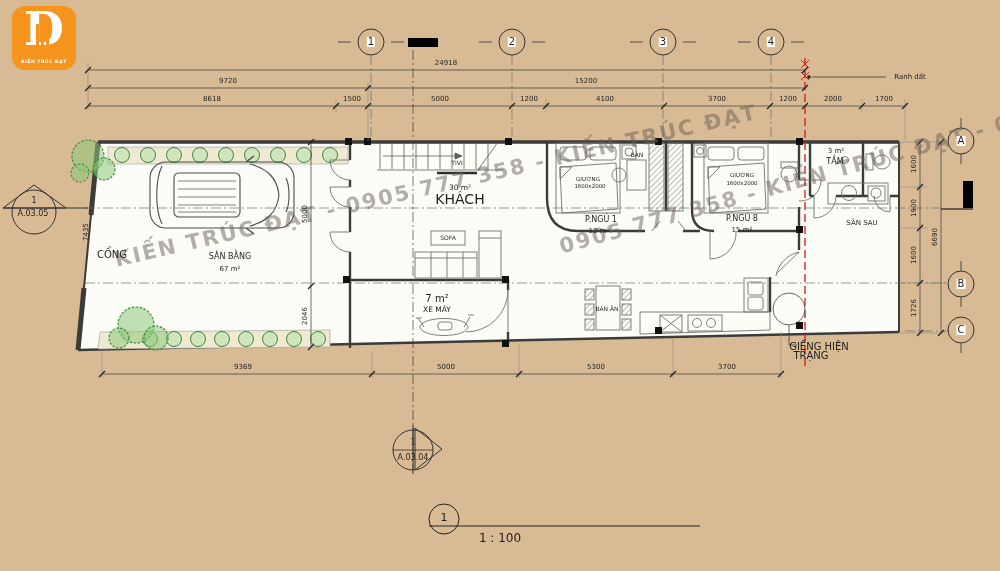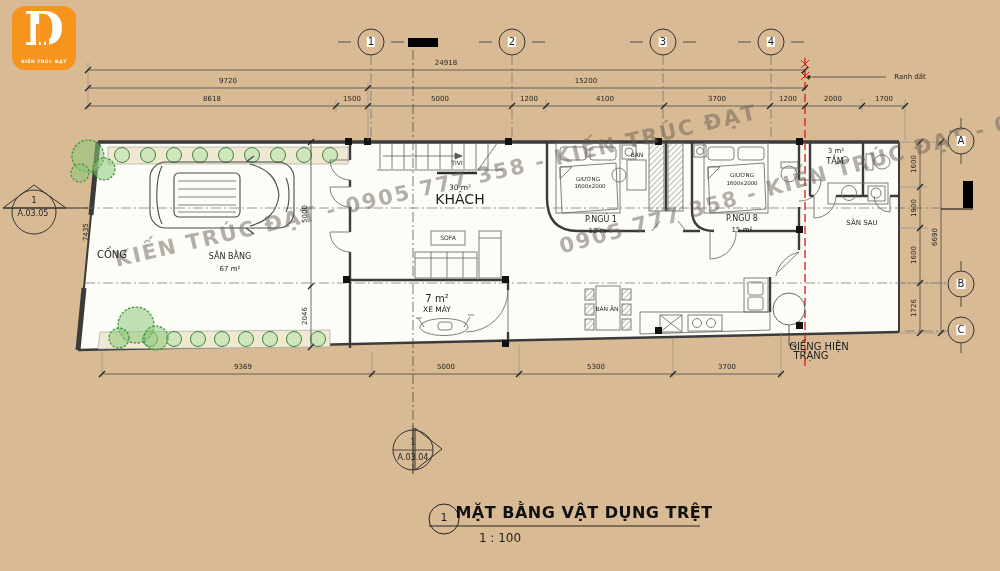--- a/index.html
+++ b/index.html
@@ -375,16 +375,15 @@
 <span class="lbl f7" style="left:862px;top:223px">SÂN SAU</span>
 <span class="lbl f65" style="left:819px;top:347px">GIẾNG HIỆN</span>
 <span class="lbl f65" style="left:811px;top:356px">TRẠNG</span>
 
 <span class="lbl f8" style="left:34px;top:201px">1</span>
 <span class="lbl f8" style="left:33px;top:214px">A.03.05</span>
 <span class="lbl f8" style="left:413px;top:443px">1</span>
 <span class="lbl f8" style="left:413px;top:458px">A.03.04</span>
 
 <span class="lbl f11" style="left:444px;top:517px">1</span>
-<span class="lbl title-text" style="left:584px;top:513px">MẶT BẰNG VẬT DỤNG TRỆT</span>
 <span class="lbl f12" style="left:500px;top:538px">1 : 100</span>
 
 </div>
 
 </body></html>

